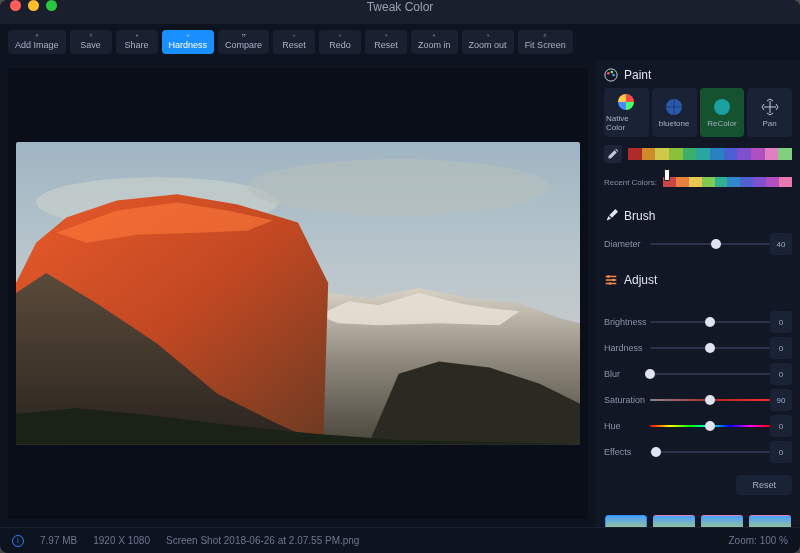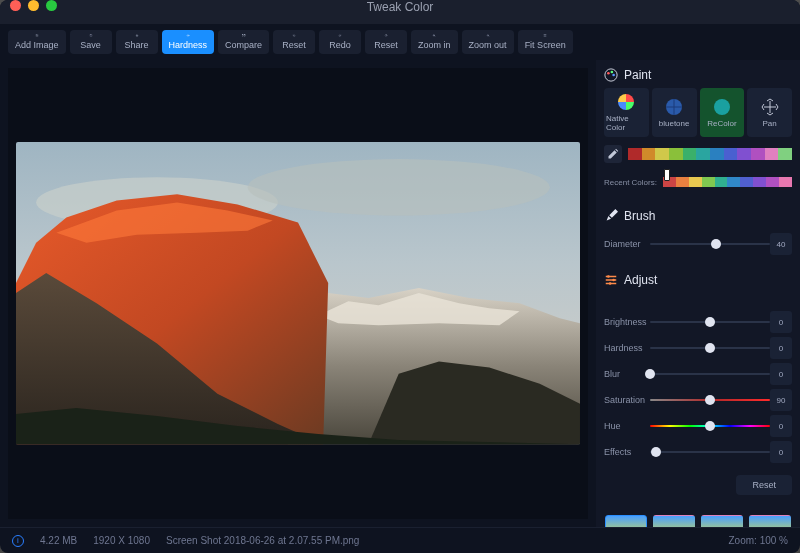--- a/index.html
+++ b/index.html
@@ -357,20 +357,20 @@
           </div>
           <div class="effect">
             <div class="thumb-box"></div>
           </div>
         </div>
     </div>
   </div>
 
   <div class="statusbar">
     <span class="info-icon">i</span>
-    <span>4.22 MB</span>
+    <span>7.97 MB</span>
     <span>1920 X 1080</span>
     <span>Screen Shot 2018-06-26 at 2.07.55 PM.png</span>
     <span class="spacer"></span>
     <span>Zoom: 100 %</span>
   </div>
 
 </div>
 
 </body></html>

